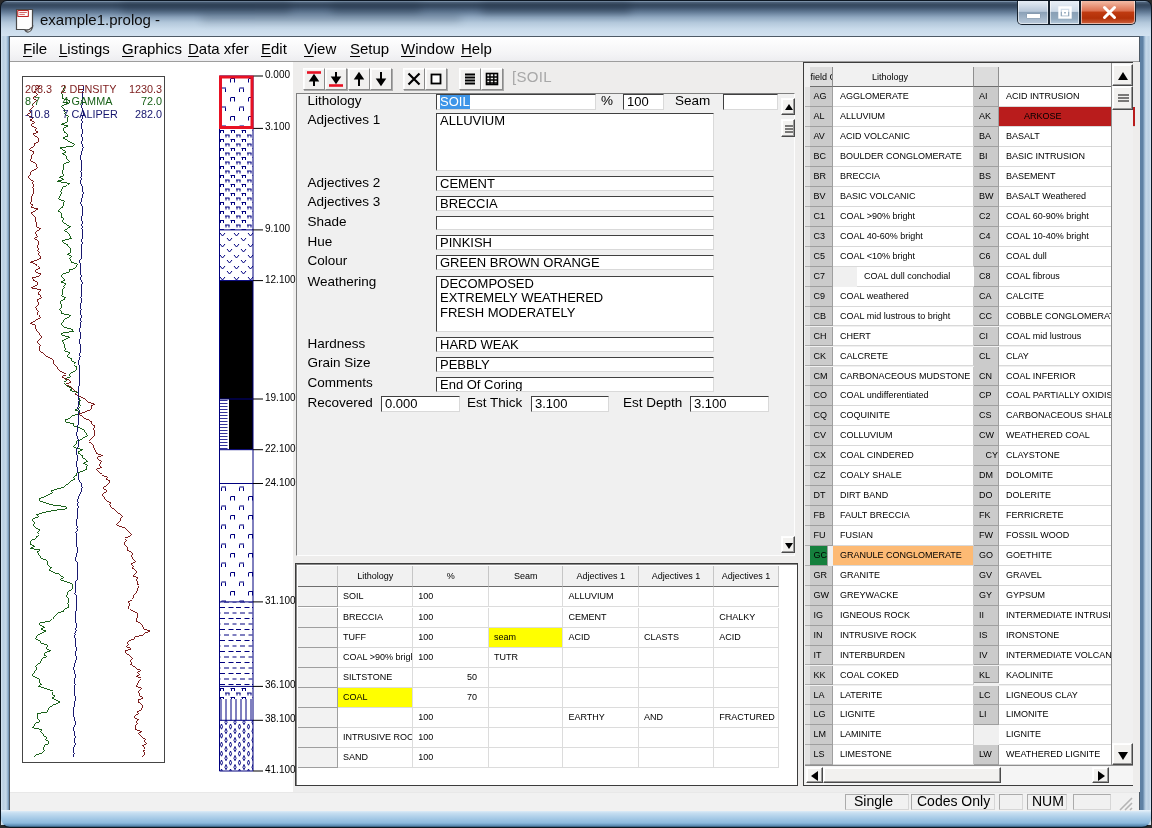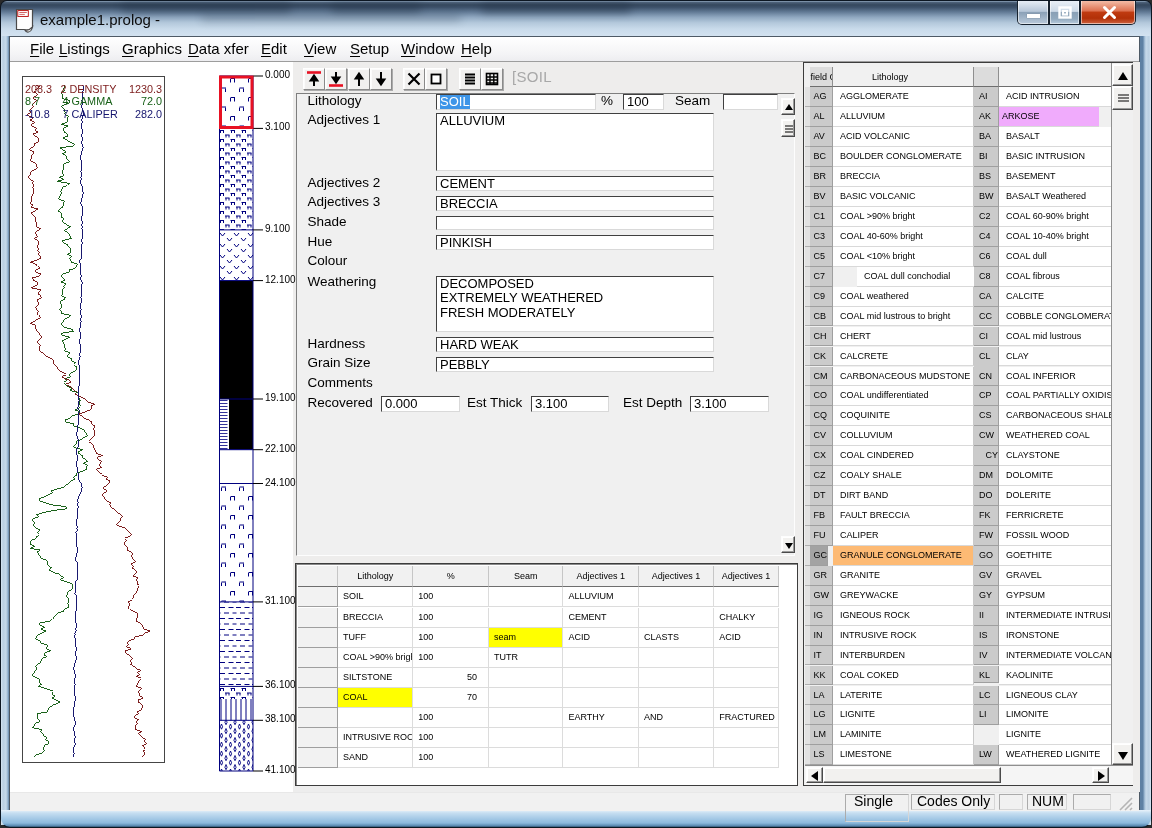--- a/index.html
+++ b/index.html
@@ -80,21 +80,21 @@
     <div class="inner"></div>
   <svg style="position:absolute;left:21px;top:4px" width="15" height="15" viewBox="0 0 15 15">
    <path d="M2.5 2.5 L12.5 12.5 M12.5 2.5 L2.5 12.5" stroke="#fff" stroke-width="3" stroke-linecap="round"></path>
   </svg>
   </div>
 <div id="borderL"></div>
 <div id="borderR"></div>
 <div id="borderB"></div>
 <div id="client"></div>
 <div id="menubar">
-  <span class="mi" style="left:20px"><u>F</u>ile</span>
+  <span class="mi" style="left:13px"><u>F</u>ile</span>
   <span class="mi" style="left:49px"><u>L</u>istings</span>
   <span class="mi" style="left:112px"><u>G</u>raphics</span>
   <span class="mi" style="left:178px"><u>D</u>ata xfer</span>
   <span class="mi" style="left:251px"><u>E</u>dit</span>
   <span class="mi" style="left:294px"><u>V</u>iew</span>
   <span class="mi" style="left:340px"><u>S</u>etup</span>
   <span class="mi" style="left:391px"><u>W</u>indow</span>
   <span class="mi" style="left:451px"><u>H</u>elp</span>
 </div>
 
@@ -250,27 +250,29 @@
     <div class="ffield" style="left:139px;top:19.0px;width:278px;height:58.0px;padding-top:0px">ALLUVIUM</div>
     <div class="flabel" style="top:81.8px">Adjectives 2</div>
     <div class="ffield" style="left:139px;top:82.0px;width:278px;height:15.0px;padding-top:0px">CEMENT</div>
     <div class="flabel" style="top:101.3px">Adjectives 3</div>
     <div class="ffield" style="left:139px;top:102.0px;width:278px;height:14.5px;padding-top:0px">BRECCIA</div>
     <div class="flabel" style="top:120.8px">Shade</div>
     <div class="ffield" style="left:139px;top:121.5px;width:278px;height:14.5px;padding-top:0px"></div>
     <div class="flabel" style="top:140.8px">Hue</div>
     <div class="ffield" style="left:139px;top:141.0px;width:278px;height:15.0px;padding-top:0px">PINKISH</div>
     <div class="flabel" style="top:160.3px">Colour</div>
+    <div class="ffield" style="left:139px;top:161.0px;width:278px;height:15.0px;padding-top:0px">GREEN BROWN ORANGE</div>
     <div class="flabel" style="top:181.3px">Weathering</div>
     <div class="ffield" style="left:139px;top:182.0px;width:278px;height:55.5px;padding-top:0px">DECOMPOSED<br>EXTREMELY WEATHERED<br>FRESH MODERATELY</div>
     <div class="flabel" style="top:242.8px">Hardness</div>
     <div class="ffield" style="left:139px;top:243.0px;width:278px;height:15.0px;padding-top:0px">HARD WEAK</div>
     <div class="flabel" style="top:262.3px">Grain Size</div>
     <div class="ffield" style="left:139px;top:263.0px;width:278px;height:15.0px;padding-top:0px">PEBBLY</div>
     <div class="flabel" style="top:281.8px">Comments</div>
+    <div class="ffield" style="left:139px;top:282.5px;width:278px;height:15.0px;padding-top:0px">End Of Coring</div>
     <div class="flabel" style="top:301.8px">Recovered</div>
     <div class="ffield" style="left:84px;top:302.0px;width:79px;height:15.5px;padding-top:0px">0.000</div>
     <div class="flabel" style="left:170px;top:301.8px">Est Thick</div>
     <div class="ffield" style="left:234px;top:302.0px;width:78px;height:15.5px;padding-top:0px">3.100</div>
     <div class="flabel" style="left:326px;top:301.8px">Est Depth</div>
     <div class="ffield" style="left:393px;top:302.0px;width:79px;height:15.5px;padding-top:0px">3.100</div>
     <div class="sbtn" style="left:484px;top:4px;width:14px;height:17px">
       <div class="arrow" style="left:3px;top:5px;border-left:4px solid transparent;border-right:4px solid transparent;border-bottom:6px solid #000"></div>
     </div>
     <div class="sbtn" style="left:484px;top:25px;width:14px;height:18px">
@@ -361,21 +363,21 @@
     <div class="cell" style="left:195.5px;top:4px;width:112px;height:20px;background:#f1f1f1;border-bottom:1px solid #6e6e6e;"></div>
     <div class="cell" style="left:1px;top:24.3px;width:5px;height:19.9px;background:#e2e2e2;border-bottom:1px solid #b0b0b0;"></div>
     <div class="cell" style="left:6px;top:24.3px;width:23.5px;height:19.9px;background:#cbcbcb;border-right:1px solid #9f9f9f;border-bottom:1px solid #9f9f9f;font-size:9px;line-height:19.9px;padding-left:4px;">AG</div>
     <div class="cell" style="left:29.5px;top:24.3px;width:141px;height:19.9px;background:#fff;border-right:1px solid #c9c9c9;border-bottom:1px solid #d9d9d9;font-size:9px;line-height:19.9px;padding-left:7px;">AGGLOMERATE</div>
     <div class="cell" style="left:170.5px;top:24.3px;width:25px;height:19.9px;background:#cbcbcb;border-right:1px solid #9f9f9f;border-bottom:1px solid #9f9f9f;font-size:9px;line-height:19.9px;padding-left:5px;">AI</div>
     <div class="cell" style="left:195.5px;top:24.3px;width:112px;height:19.9px;background:#fff;border-bottom:1px solid #d9d9d9;font-size:9px;line-height:19.9px;padding-left:7px;">ACID INTRUSION</div>
     <div class="cell" style="left:1px;top:44.2px;width:5px;height:19.9px;background:#e2e2e2;border-bottom:1px solid #b0b0b0;"></div>
     <div class="cell" style="left:6px;top:44.2px;width:23.5px;height:19.9px;background:#cbcbcb;border-right:1px solid #9f9f9f;border-bottom:1px solid #9f9f9f;font-size:9px;line-height:19.9px;padding-left:4px;">AL</div>
     <div class="cell" style="left:29.5px;top:44.2px;width:141px;height:19.9px;background:#fff;border-right:1px solid #c9c9c9;border-bottom:1px solid #d9d9d9;font-size:9px;line-height:19.9px;padding-left:7px;">ALLUVIUM</div>
     <div class="cell" style="left:170.5px;top:44.2px;width:25px;height:19.9px;background:#cbcbcb;border-right:1px solid #9f9f9f;border-bottom:1px solid #9f9f9f;font-size:9px;line-height:19.9px;padding-left:5px;">AK</div>
-    <div class="cell" style="left:195.5px;top:44.2px;width:100px;height:19.9px;background:#f0abfc;border-bottom:1px solid #d9d9d9;font-size:9px;line-height:19.9px;padding-left:3px;">ARKOSE</div>
+    <div class="cell" style="left:195.5px;top:44.2px;width:136px;height:19.9px;background:#b91c1c;border-bottom:1px solid #d9d9d9;font-size:9px;line-height:19.9px;padding-left:25px;">ARKOSE</div>
     <div class="cell" style="left:1px;top:64.2px;width:5px;height:19.9px;background:#e2e2e2;border-bottom:1px solid #b0b0b0;"></div>
     <div class="cell" style="left:6px;top:64.2px;width:23.5px;height:19.9px;background:#cbcbcb;border-right:1px solid #9f9f9f;border-bottom:1px solid #9f9f9f;font-size:9px;line-height:19.9px;padding-left:4px;">AV</div>
     <div class="cell" style="left:29.5px;top:64.2px;width:141px;height:19.9px;background:#fff;border-right:1px solid #c9c9c9;border-bottom:1px solid #d9d9d9;font-size:9px;line-height:19.9px;padding-left:7px;">ACID VOLCANIC</div>
     <div class="cell" style="left:170.5px;top:64.2px;width:25px;height:19.9px;background:#cbcbcb;border-right:1px solid #9f9f9f;border-bottom:1px solid #9f9f9f;font-size:9px;line-height:19.9px;padding-left:5px;">BA</div>
     <div class="cell" style="left:195.5px;top:64.2px;width:112px;height:19.9px;background:#fff;border-bottom:1px solid #d9d9d9;font-size:9px;line-height:19.9px;padding-left:7px;">BASALT</div>
     <div class="cell" style="left:1px;top:84.1px;width:5px;height:19.9px;background:#e2e2e2;border-bottom:1px solid #b0b0b0;"></div>
     <div class="cell" style="left:6px;top:84.1px;width:23.5px;height:19.9px;background:#cbcbcb;border-right:1px solid #9f9f9f;border-bottom:1px solid #9f9f9f;font-size:9px;line-height:19.9px;padding-left:4px;">BC</div>
     <div class="cell" style="left:29.5px;top:84.1px;width:141px;height:19.9px;background:#fff;border-right:1px solid #c9c9c9;border-bottom:1px solid #d9d9d9;font-size:9px;line-height:19.9px;padding-left:7px;">BOULDER CONGLOMERATE</div>
     <div class="cell" style="left:170.5px;top:84.1px;width:25px;height:19.9px;background:#cbcbcb;border-right:1px solid #9f9f9f;border-bottom:1px solid #9f9f9f;font-size:9px;line-height:19.9px;padding-left:5px;">BI</div>
     <div class="cell" style="left:195.5px;top:84.1px;width:112px;height:19.9px;background:#fff;border-bottom:1px solid #d9d9d9;font-size:9px;line-height:19.9px;padding-left:7px;">BASIC INTRUSION</div>
@@ -464,25 +466,25 @@
     <div class="cell" style="left:29.5px;top:423.1px;width:141px;height:19.9px;background:#fff;border-right:1px solid #c9c9c9;border-bottom:1px solid #d9d9d9;font-size:9px;line-height:19.9px;padding-left:7px;">DIRT BAND</div>
     <div class="cell" style="left:170.5px;top:423.1px;width:25px;height:19.9px;background:#cbcbcb;border-right:1px solid #9f9f9f;border-bottom:1px solid #9f9f9f;font-size:9px;line-height:19.9px;padding-left:5px;">DO</div>
     <div class="cell" style="left:195.5px;top:423.1px;width:112px;height:19.9px;background:#fff;border-bottom:1px solid #d9d9d9;font-size:9px;line-height:19.9px;padding-left:7px;">DOLERITE</div>
     <div class="cell" style="left:1px;top:443.0px;width:5px;height:19.9px;background:#e2e2e2;border-bottom:1px solid #b0b0b0;"></div>
     <div class="cell" style="left:6px;top:443.0px;width:23.5px;height:19.9px;background:#cbcbcb;border-right:1px solid #9f9f9f;border-bottom:1px solid #9f9f9f;font-size:9px;line-height:19.9px;padding-left:4px;">FB</div>
     <div class="cell" style="left:29.5px;top:443.0px;width:141px;height:19.9px;background:#fff;border-right:1px solid #c9c9c9;border-bottom:1px solid #d9d9d9;font-size:9px;line-height:19.9px;padding-left:7px;">FAULT BRECCIA</div>
     <div class="cell" style="left:170.5px;top:443.0px;width:25px;height:19.9px;background:#cbcbcb;border-right:1px solid #9f9f9f;border-bottom:1px solid #9f9f9f;font-size:9px;line-height:19.9px;padding-left:5px;">FK</div>
     <div class="cell" style="left:195.5px;top:443.0px;width:112px;height:19.9px;background:#fff;border-bottom:1px solid #d9d9d9;font-size:9px;line-height:19.9px;padding-left:7px;">FERRICRETE</div>
     <div class="cell" style="left:1px;top:463.0px;width:5px;height:19.9px;background:#e2e2e2;border-bottom:1px solid #b0b0b0;"></div>
     <div class="cell" style="left:6px;top:463.0px;width:23.5px;height:19.9px;background:#cbcbcb;border-right:1px solid #9f9f9f;border-bottom:1px solid #9f9f9f;font-size:9px;line-height:19.9px;padding-left:4px;">FU</div>
-    <div class="cell" style="left:29.5px;top:463.0px;width:141px;height:19.9px;background:#fff;border-right:1px solid #c9c9c9;border-bottom:1px solid #d9d9d9;font-size:9px;line-height:19.9px;padding-left:7px;">CALIPER</div>
+    <div class="cell" style="left:29.5px;top:463.0px;width:141px;height:19.9px;background:#fff;border-right:1px solid #c9c9c9;border-bottom:1px solid #d9d9d9;font-size:9px;line-height:19.9px;padding-left:7px;">FUSIAN</div>
     <div class="cell" style="left:170.5px;top:463.0px;width:25px;height:19.9px;background:#cbcbcb;border-right:1px solid #9f9f9f;border-bottom:1px solid #9f9f9f;font-size:9px;line-height:19.9px;padding-left:5px;">FW</div>
     <div class="cell" style="left:195.5px;top:463.0px;width:112px;height:19.9px;background:#fff;border-bottom:1px solid #d9d9d9;font-size:9px;line-height:19.9px;padding-left:7px;">FOSSIL WOOD</div>
     <div class="cell" style="left:1px;top:482.9px;width:5px;height:19.9px;background:#e2e2e2;border-bottom:1px solid #b0b0b0;"></div>
-    <div class="cell" style="left:6px;top:482.9px;width:18px;height:19.9px;background:#a3a3a3;border-right:1px solid #9f9f9f;border-bottom:1px solid #9f9f9f;font-size:9px;line-height:19.9px;padding-left:4px;">GC</div>
+    <div class="cell" style="left:6px;top:482.9px;width:18px;height:19.9px;background:#15803d;border-right:1px solid #9f9f9f;border-bottom:1px solid #9f9f9f;font-size:9px;line-height:19.9px;padding-left:4px;">GC</div>
     <div class="cell" style="left:29.5px;top:482.9px;width:141px;height:19.9px;background:#fdba74;border-right:1px solid #c9c9c9;border-bottom:1px solid #d9d9d9;font-size:9px;line-height:19.9px;padding-left:7px;">GRANULE CONGLOMERATE</div>
     <div class="cell" style="left:170.5px;top:482.9px;width:25px;height:19.9px;background:#cbcbcb;border-right:1px solid #9f9f9f;border-bottom:1px solid #9f9f9f;font-size:9px;line-height:19.9px;padding-left:5px;">GO</div>
     <div class="cell" style="left:195.5px;top:482.9px;width:112px;height:19.9px;background:#fff;border-bottom:1px solid #d9d9d9;font-size:9px;line-height:19.9px;padding-left:7px;">GOETHITE</div>
     <div class="cell" style="left:1px;top:502.9px;width:5px;height:19.9px;background:#e2e2e2;border-bottom:1px solid #b0b0b0;"></div>
     <div class="cell" style="left:6px;top:502.9px;width:23.5px;height:19.9px;background:#cbcbcb;border-right:1px solid #9f9f9f;border-bottom:1px solid #9f9f9f;font-size:9px;line-height:19.9px;padding-left:4px;">GR</div>
     <div class="cell" style="left:29.5px;top:502.9px;width:141px;height:19.9px;background:#fff;border-right:1px solid #c9c9c9;border-bottom:1px solid #d9d9d9;font-size:9px;line-height:19.9px;padding-left:7px;">GRANITE</div>
     <div class="cell" style="left:170.5px;top:502.9px;width:25px;height:19.9px;background:#cbcbcb;border-right:1px solid #9f9f9f;border-bottom:1px solid #9f9f9f;font-size:9px;line-height:19.9px;padding-left:5px;">GV</div>
     <div class="cell" style="left:195.5px;top:502.9px;width:112px;height:19.9px;background:#fff;border-bottom:1px solid #d9d9d9;font-size:9px;line-height:19.9px;padding-left:7px;">GRAVEL</div>
     <div class="cell" style="left:1px;top:522.8px;width:5px;height:19.9px;background:#e2e2e2;border-bottom:1px solid #b0b0b0;"></div>
     <div class="cell" style="left:6px;top:522.8px;width:23.5px;height:19.9px;background:#cbcbcb;border-right:1px solid #9f9f9f;border-bottom:1px solid #9f9f9f;font-size:9px;line-height:19.9px;padding-left:4px;">GW</div>
@@ -544,21 +546,21 @@
     <div class="abs" style="left:1px;top:702px;width:328.5px;height:19.5px;background:#f5f5f5;border-top:1px solid #8f8f8f;"></div>
     <div class="sbtn" style="left:2px;top:704px;width:17px;height:16px">
       <div class="arrow" style="left:4px;top:3px;border-top:5px solid transparent;border-bottom:5px solid transparent;border-right:7px solid #000"></div>
     </div>
     <div class="sbtn" style="left:19px;top:704px;width:178px;height:16px"></div>
     <div class="sbtn" style="left:288px;top:704px;width:17px;height:16px">
       <div class="arrow" style="left:5px;top:3px;border-top:5px solid transparent;border-bottom:5px solid transparent;border-left:7px solid #000"></div>
     </div>
   </div>
 <div class="abs" style="left:10px;right:13px;top:792px;height:19px;background:#f1f1f1;border-top:1px solid #e8e8e8;">
-    <div class="abs" style="left:835px;top:1px;width:64px;height:28px;border:1px solid #c2c2c2;border-color:#ababab #d6d6d6 #d6d6d6 #ababab;font-size:14px;line-height:13px;padding-left:8px;">Single</div>
+    <div class="abs" style="left:835px;top:1px;width:64px;height:16px;border:1px solid #c2c2c2;border-color:#ababab #d6d6d6 #d6d6d6 #ababab;font-size:14px;line-height:13px;padding-left:8px;">Single</div>
     <div class="abs" style="left:901px;top:1px;width:84px;height:16px;border:1px solid #c2c2c2;border-color:#ababab #d6d6d6 #d6d6d6 #ababab;font-size:14px;line-height:13px;padding-left:5px;">Codes Only</div>
     <div class="abs" style="left:989px;top:1px;width:24px;height:16px;border:1px solid #c2c2c2;border-color:#ababab #d6d6d6 #d6d6d6 #ababab;font-size:14px;line-height:13px;padding-left:0px;"></div>
     <div class="abs" style="left:1017px;top:1px;width:40px;height:16px;border:1px solid #c2c2c2;border-color:#ababab #d6d6d6 #d6d6d6 #ababab;font-size:14px;line-height:13px;padding-left:4px;">NUM</div>
     <div class="abs" style="left:1063px;top:1px;width:38px;height:16px;border:1px solid #c2c2c2;border-color:#ababab #d6d6d6 #d6d6d6 #ababab;font-size:14px;line-height:13px;padding-left:0px;"></div>
     <svg class="abs" style="right:6px;top:4px" width="14" height="14">
       <path d="M13 1 L1 13 M13 6 L6 13 M13 11 L11 13" stroke="#b5b5b5" stroke-width="1.6"></path>
     </svg>
   </div>
 <div class="abs" style="left:294px;top:785.5px;width:846px;height:6.5px;background:#ededed;"></div>
 </body></html>

